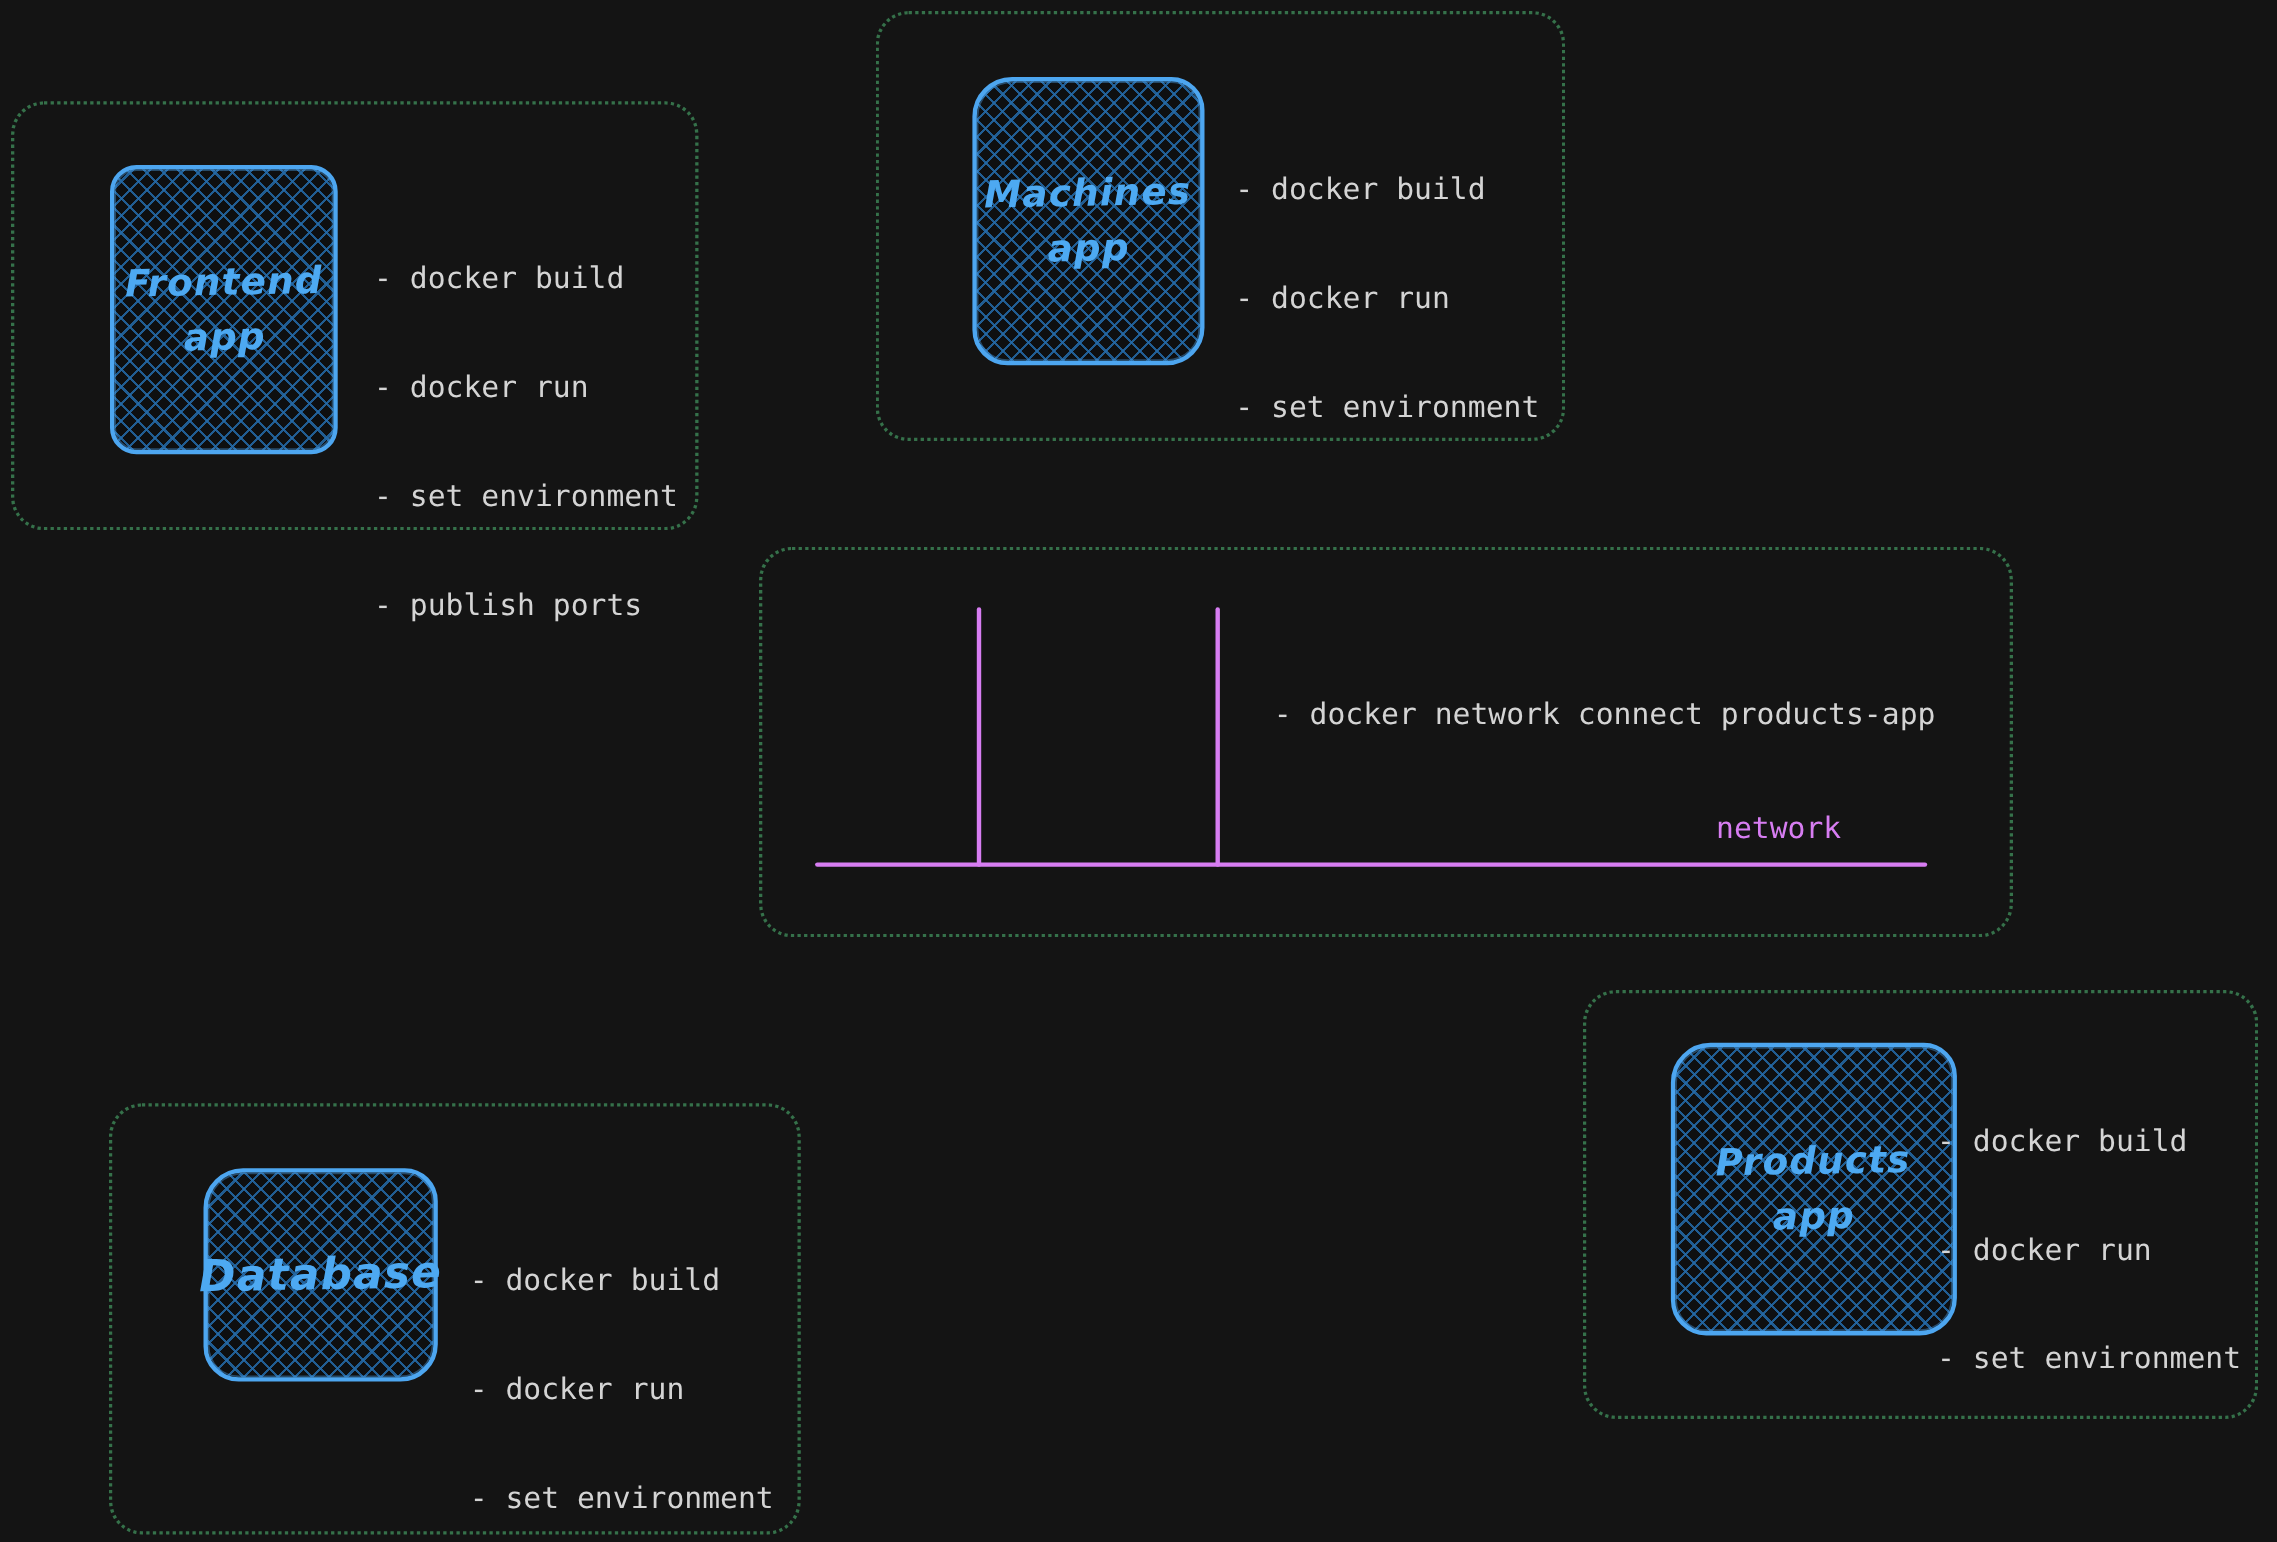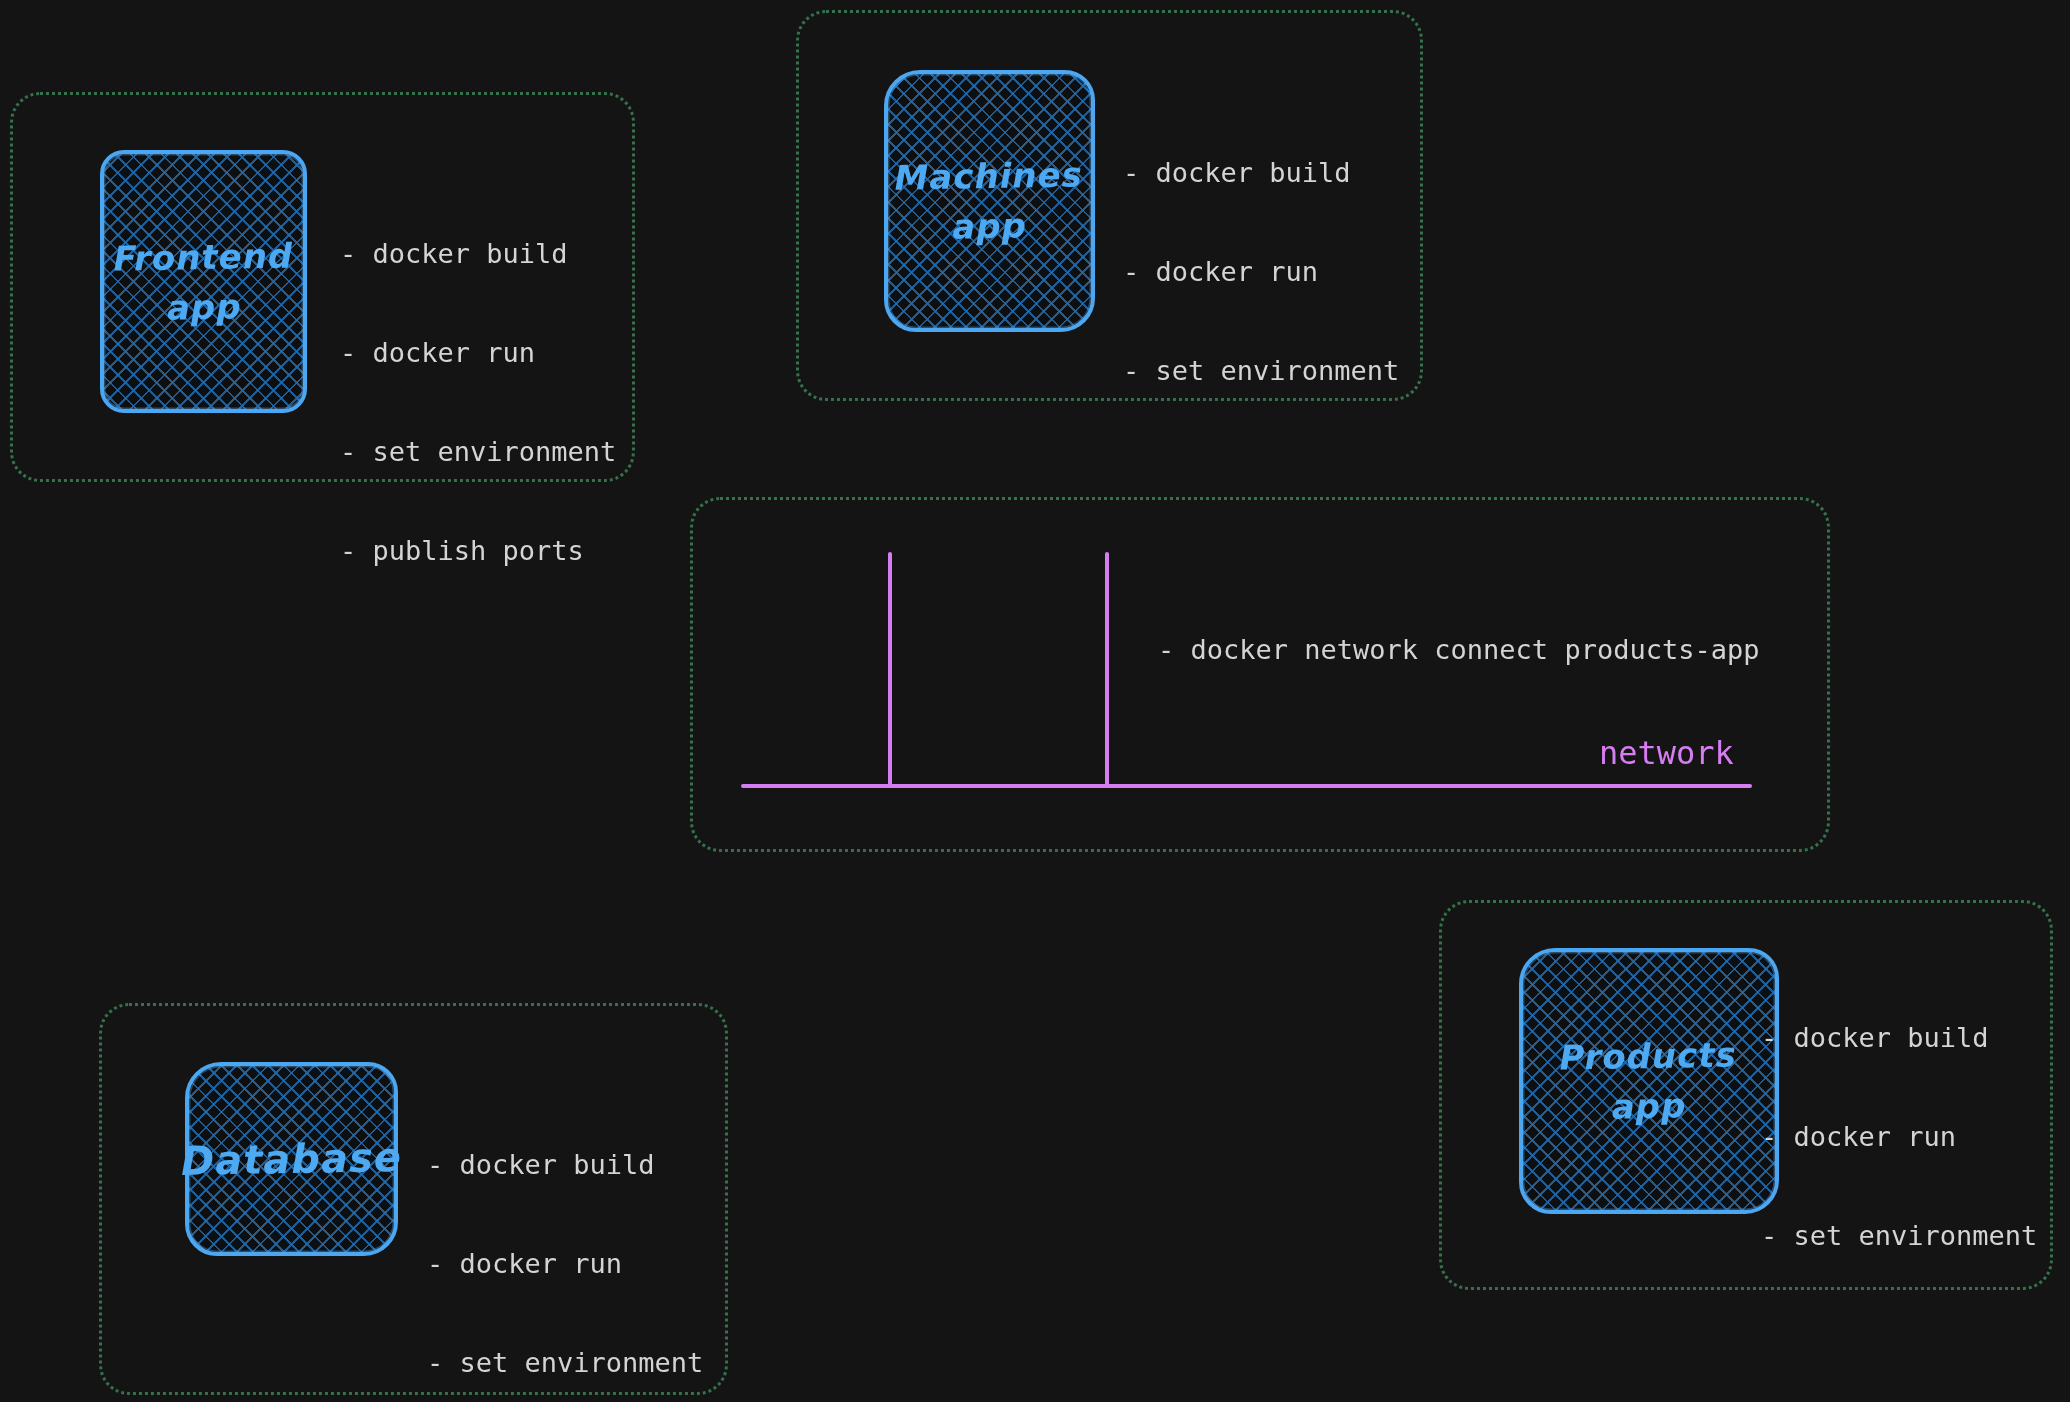--- a/index.html
+++ b/index.html
@@ -56,25 +56,24 @@
     white-space:pre;
   }
   .net-line{
     position:absolute;
     background:var(--network-accent);
     border-radius:2px;
   }
   .net-label{
     position:absolute;
     font-family:"DejaVu Sans Mono", monospace;
-    font-size:32px;
+    font-size:27px;
     line-height:33px;
     color:var(--network-accent);
     white-space:pre;
-    margin-left:39px;
   }
 </style>
 </head>
 <body>
 
 <div class="group" style="left:10px;top:92px;width:625px;height:390px;"></div>
 <div class="cbox" style="left:100px;top:150px;width:207px;height:263px;border-radius:24px;">
   <div class="cbox-label">
     <div>Frontend</div>
     <div>app</div>

